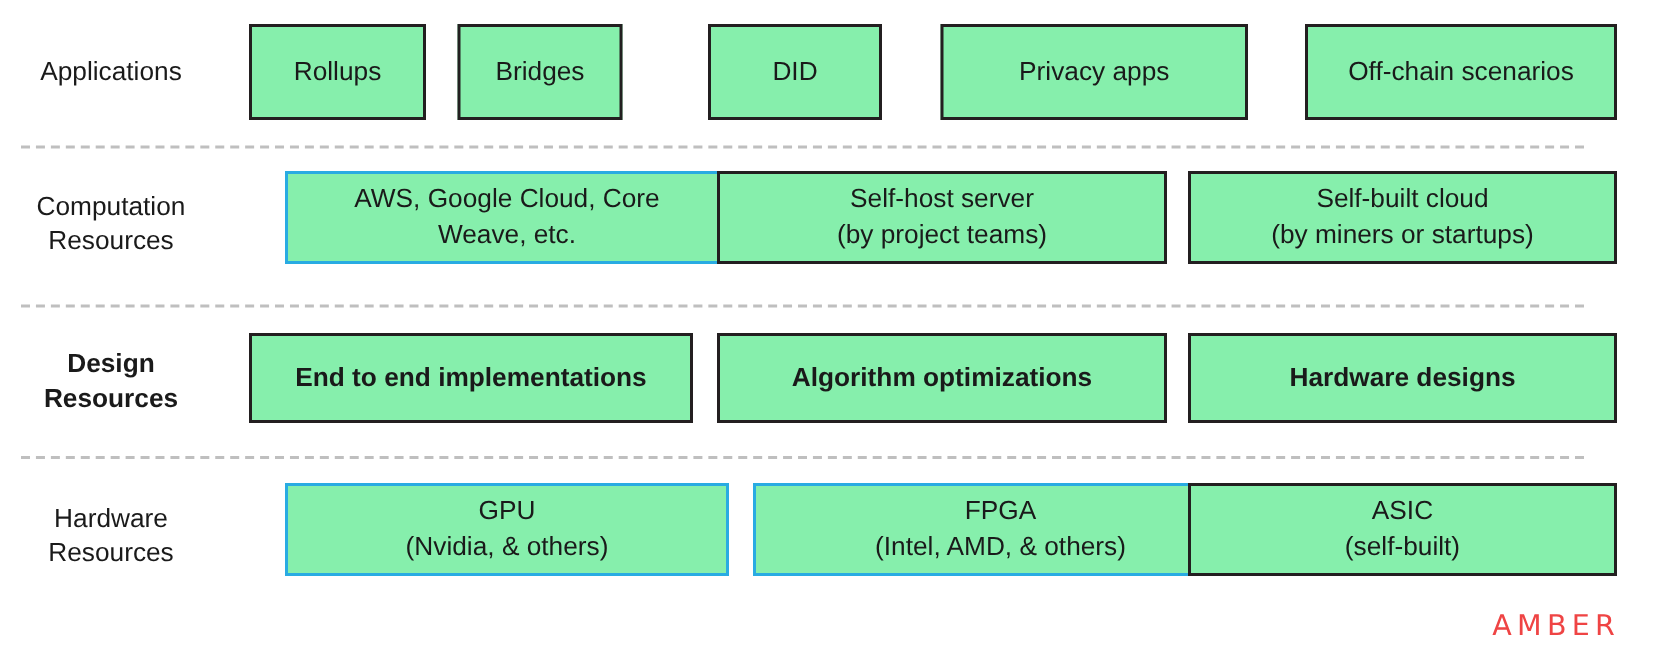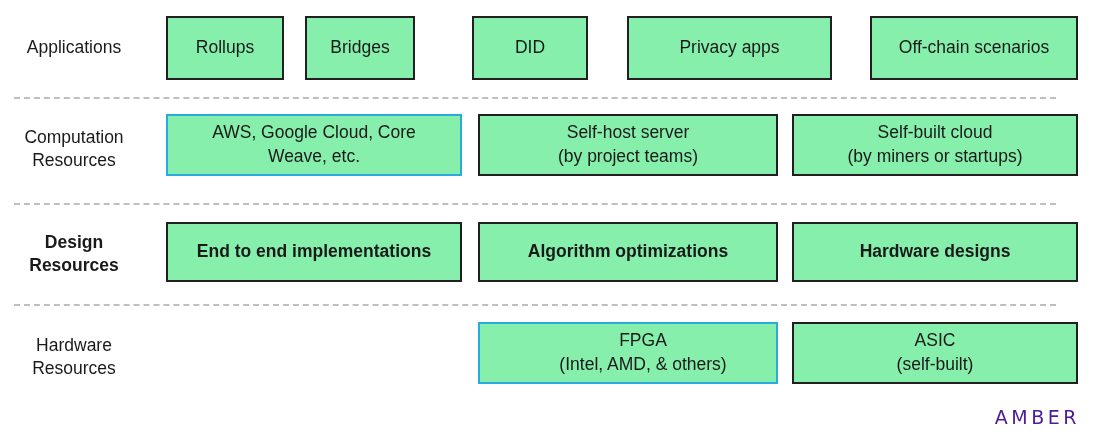--- a/index.html
+++ b/index.html
@@ -56,40 +56,41 @@
     justify-content: center;
     text-align: center;
     font-size: 17.5px;
     line-height: 1.35;
     color: #1a1a1a;
     white-space: pre-line;
     padding: 2px 6px;
   }
   .node-box.accent {
     border-color: #29abe2;
+    margin-left: 24px;
   }
 
   
   .divider {
     position: absolute;
     left: 14px;
     width: 1042px;
     height: 0;
     border-top: 2px dashed #bfbfbf;
   }
 
   
   .brand {
     position: absolute;
     right: 28px;
     bottom: 8px;
     font-family: "DejaVu Sans", sans-serif;
     font-size: 19px;
     letter-spacing: 3.5px;
-    color: #4c1d95;
+    color: #ef4444;
     font-weight: 400;
   }
 </style>
 </head>
 <body>
 
 <div id="stack-diagram">
 
   <div class="layer-row" style="top:8px; height:80px;">
     <div class="layer-label">Applications</div>
@@ -128,20 +129,22 @@
       <div class="node-box" style="left:626px; top:6px; width:286px; height:60px;">Hardware designs</div>
     </div>
   </div>
 
   <div class="divider" style="top:304px;"></div>
 
   <div class="layer-row" style="top:318px; height:78px;">
     <div class="layer-label">Hardware
 Resources</div>
     <div class="boxes">
+      <div class="node-box accent" style="left:0px; top:4px; width:296px; height:62px;">GPU
+(Nvidia, &amp; others)</div>
       <div class="node-box accent" style="left:312px; top:4px; width:300px; height:62px;padding-left:36px;">FPGA
 (Intel, AMD, &amp; others)</div>
       <div class="node-box" style="left:626px; top:4px; width:286px; height:62px;">ASIC
 (self-built)</div>
     </div>
   </div>
 
   <div class="brand">AMBER</div>
 
 </div>

